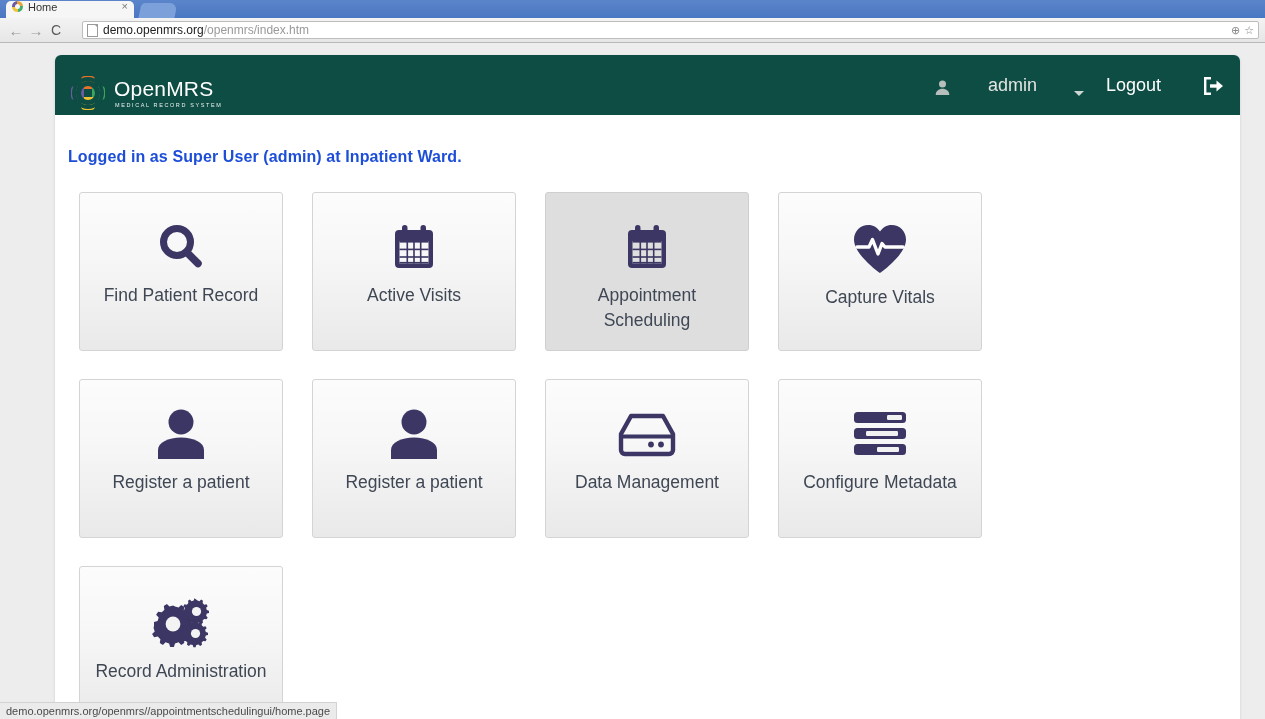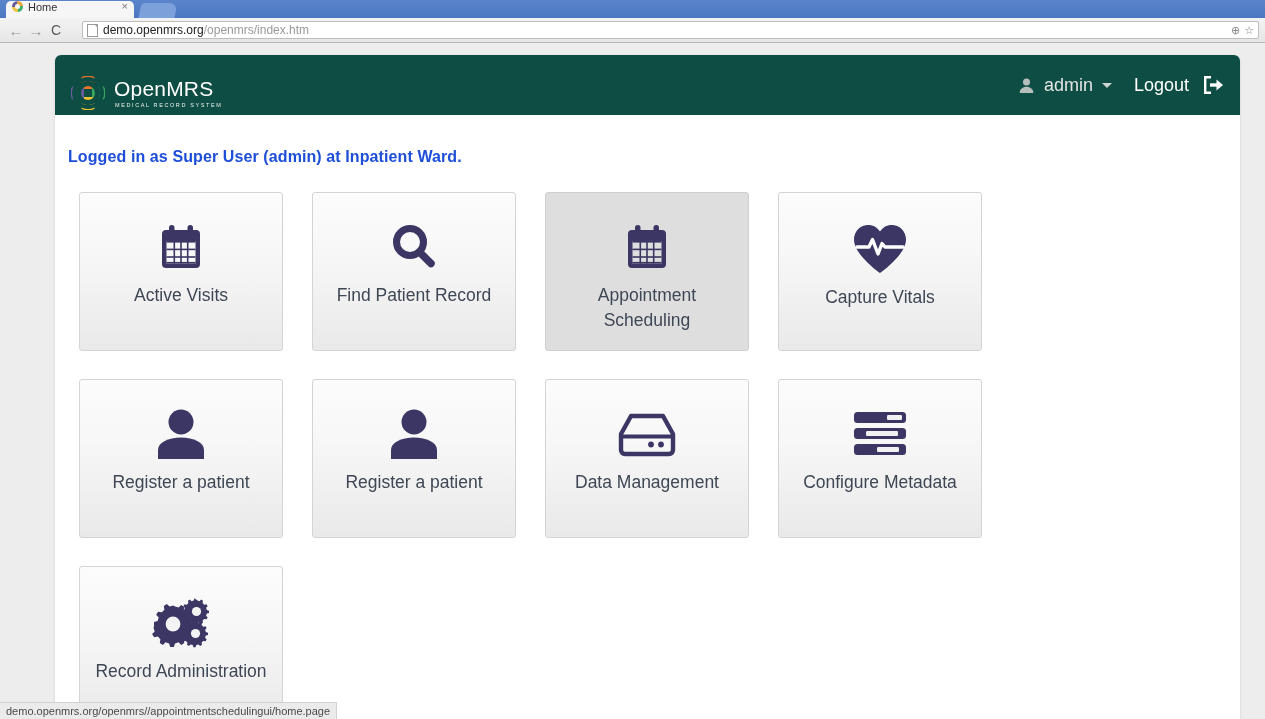--- a/index.html
+++ b/index.html
@@ -250,24 +250,25 @@
     letter-spacing: 1.6px;
     margin-top: 1px;
     margin-left: 1px;
     opacity: 0.92;
   }
 
   .header-spacer { flex: 1; }
 
   .hdr-item {
     display: flex;
-    align-items: center;
+    align-items: flex-end;
     color: #ffffff;
     font-size: 18px;
     white-space: nowrap;
+    gap: 28px;
   }
   .hdr-user {
     color: #e4e4e4;
     margin-right: 22px;
   }
   .hdr-user .user-glyph {
     color: #b6bfbc;
     font-size: 17px;
     margin-right: 9px;
     display: inline-flex;
@@ -449,46 +450,46 @@
         </div>
       </div>
 
       <div class="welcome">Logged in as Super User (admin) at Inpatient Ward.</div>
 
       <div class="tile-grid">
 
         <div class="tile">
           <div class="tile-icon">
             <svg width="56" height="56" viewBox="0 0 56 56">
+              <circle cx="24" cy="23" r="13.5" fill="none" stroke="#3b3663" stroke-width="7"></circle>
+              <line x1="33.5" y1="33" x2="45" y2="44.5" stroke="#3b3663" stroke-width="7.5" stroke-linecap="round"></line>
+            </svg>
+          </div>
+          <div class="tile-label">Find Patient Record</div>
+        </div>
+
+        <div class="tile">
+          <div class="tile-icon">
+            <svg width="56" height="56" viewBox="0 0 56 56">
               <rect x="16" y="6" width="5.5" height="12" rx="2.7" fill="#3b3663"></rect>
               <rect x="34.5" y="6" width="5.5" height="12" rx="2.7" fill="#3b3663"></rect>
               <rect x="9" y="11" width="38" height="38" rx="4" fill="#3b3663"></rect>
               <rect x="13.5" y="22" width="29" height="22.5" fill="#f7f7f7"></rect>
               <g fill="#3b3663">
                 <rect x="13.5" y="22" width="29" height="1.6"></rect>
                 <rect x="13.5" y="29.6" width="29" height="1.6"></rect>
                 <rect x="13.5" y="37.2" width="29" height="1.6"></rect>
                 <rect x="13.5" y="42.9" width="29" height="1.6"></rect>
                 <rect x="20.5" y="22" width="1.6" height="22.5"></rect>
                 <rect x="27.2" y="22" width="1.6" height="22.5"></rect>
                 <rect x="33.9" y="22" width="1.6" height="22.5"></rect>
               </g>
             </svg>
           </div>
           <div class="tile-label">Active Visits</div>
-        </div>
-
-        <div class="tile">
-          <div class="tile-icon">
-            <svg width="56" height="56" viewBox="0 0 56 56">
-              <circle cx="24" cy="23" r="13.5" fill="none" stroke="#3b3663" stroke-width="7"></circle>
-              <line x1="33.5" y1="33" x2="45" y2="44.5" stroke="#3b3663" stroke-width="7.5" stroke-linecap="round"></line>
-            </svg>
-          </div>
-          <div class="tile-label">Find Patient Record</div>
         </div>
 
         <div class="tile hovered">
           <div class="tile-icon">
             <svg width="56" height="56" viewBox="0 0 56 56">
               <rect x="16" y="6" width="5.5" height="12" rx="2.7" fill="#3b3663"></rect>
               <rect x="34.5" y="6" width="5.5" height="12" rx="2.7" fill="#3b3663"></rect>
               <rect x="9" y="11" width="38" height="38" rx="4" fill="#3b3663"></rect>
               <rect x="13.5" y="22" width="29" height="22.5" fill="#dededf"></rect>
               <g fill="#3b3663">

